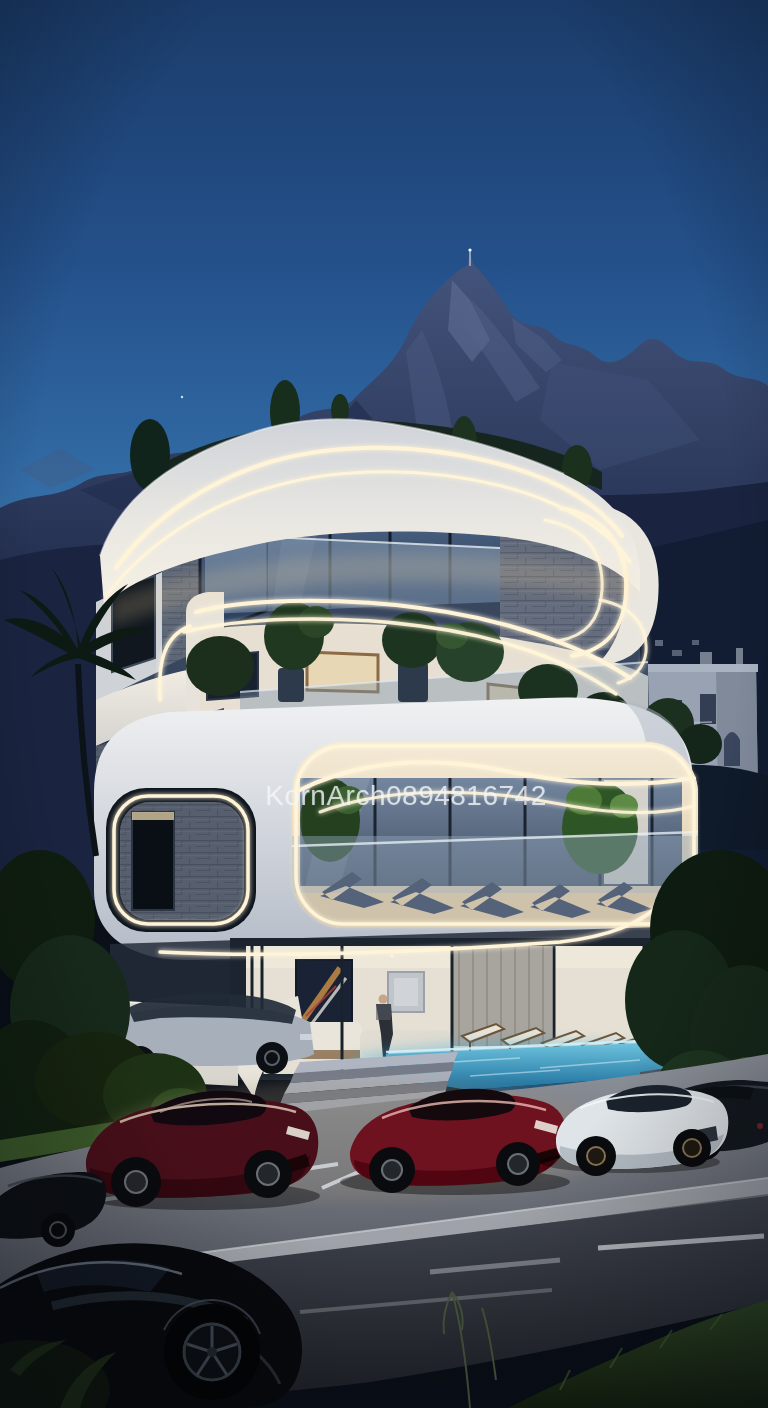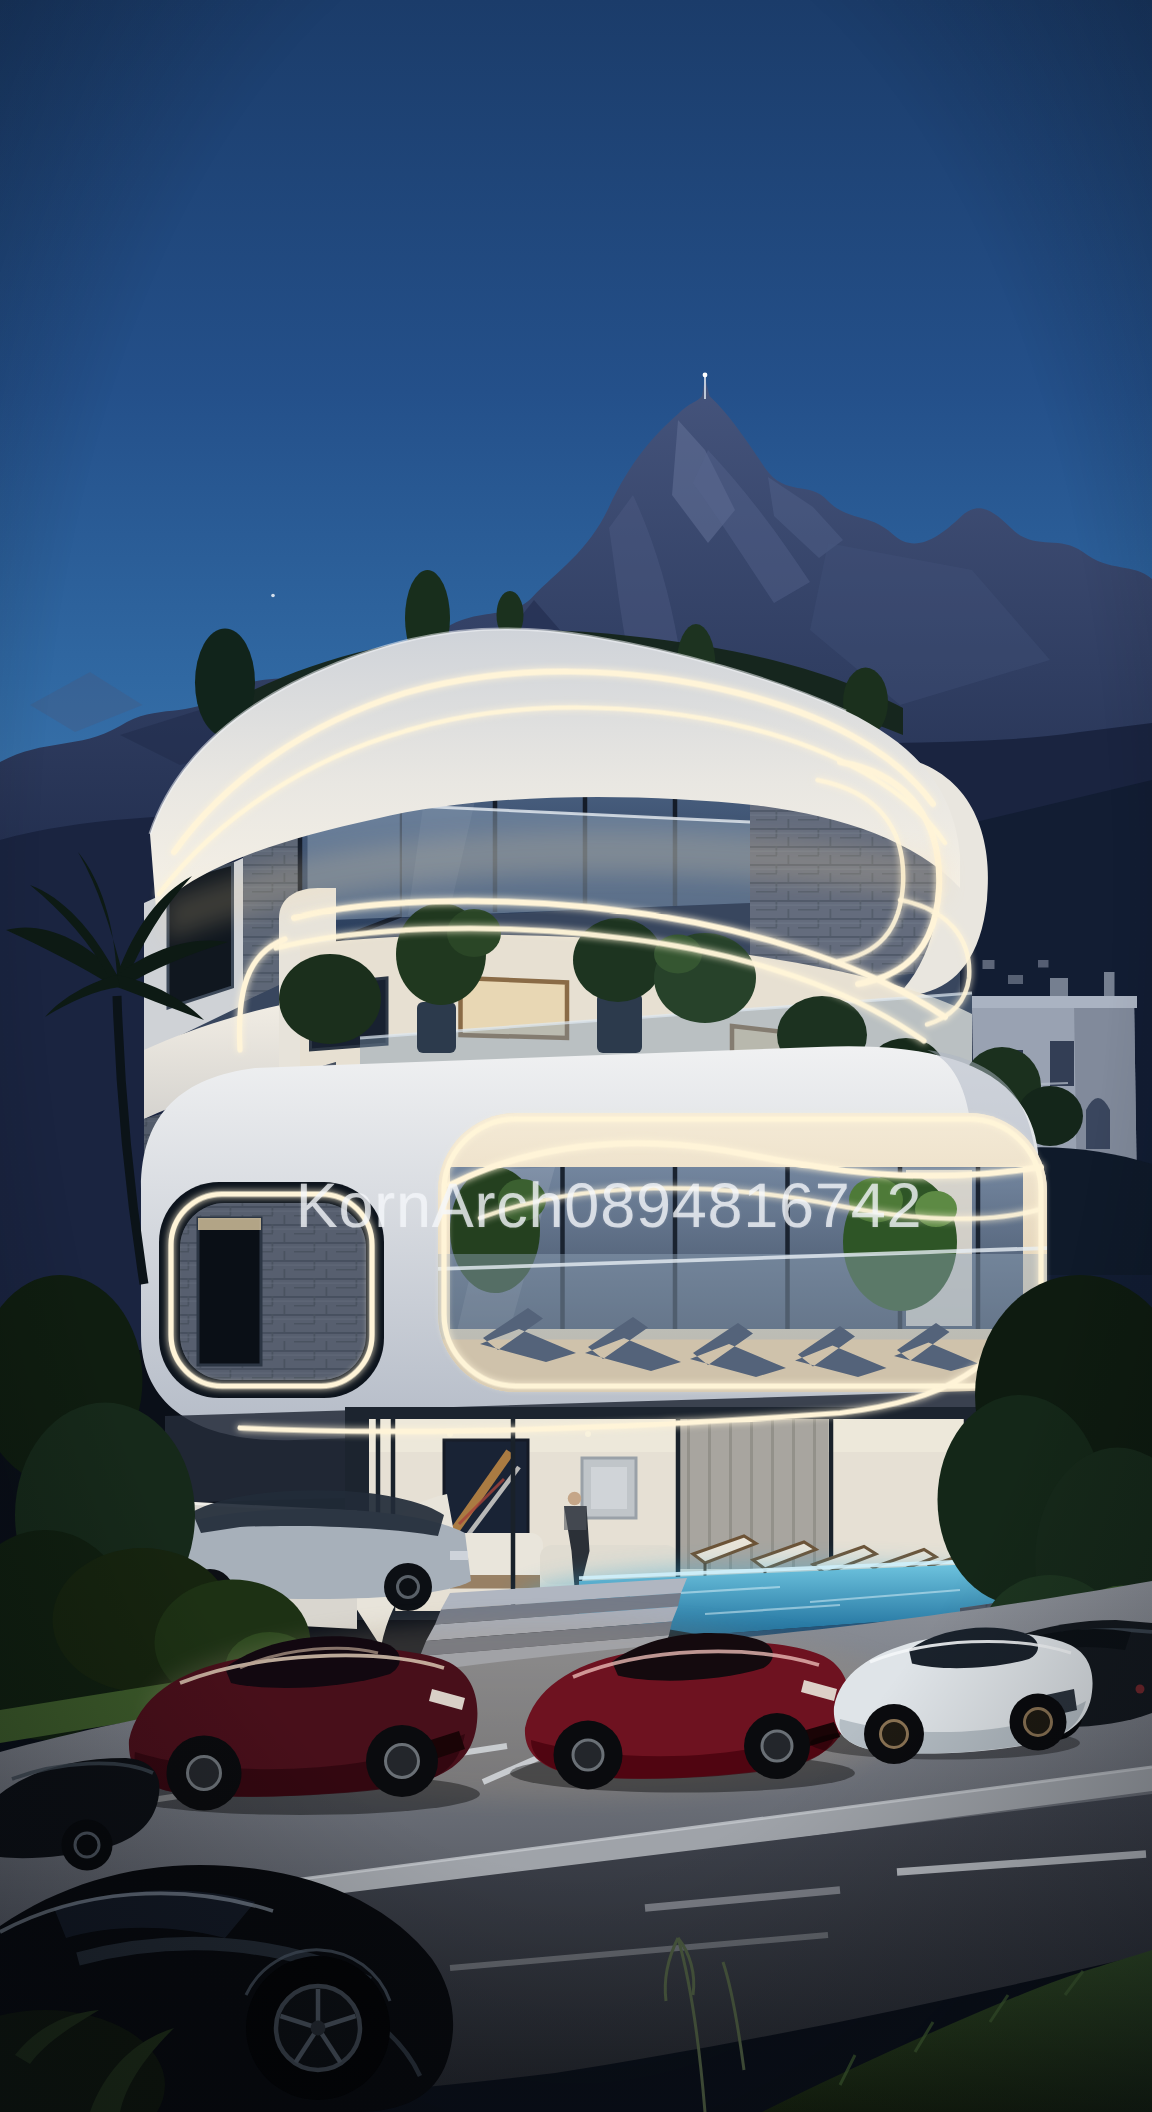--- a/index.html
+++ b/index.html
@@ -1,20 +1,20 @@
 <!DOCTYPE html>
 <html><head>
 <meta charset="utf-8">
 <style>
   html,body{margin:0;padding:0;background:#0a0f18;}
   .stage{position:relative;width:768px;height:1408px;overflow:hidden;
          font-family:"Liberation Sans", sans-serif;}
   .stage svg{position:absolute;inset:0;display:block;}
   .watermark{position:absolute;top:780px;left:calc(50% + 22px);transform:translateX(-50%);
-             font-size:42px;font-weight:400;letter-spacing:.5px;white-space:nowrap;
+             font-size:28px;font-weight:400;letter-spacing:.5px;white-space:nowrap;
              color:rgba(243,246,250,.78);text-shadow:0 0 2px rgba(255,255,255,.15);
              font-family:"Liberation Sans", sans-serif;pointer-events:none;}
 </style>
 </head>
 <body>
 
 <div class="stage">
 <svg viewBox="0 0 768 1408" width="768" height="1408">
 <defs>
   <linearGradient id="skyG" x1="0" y1="0" x2="0" y2="1">

